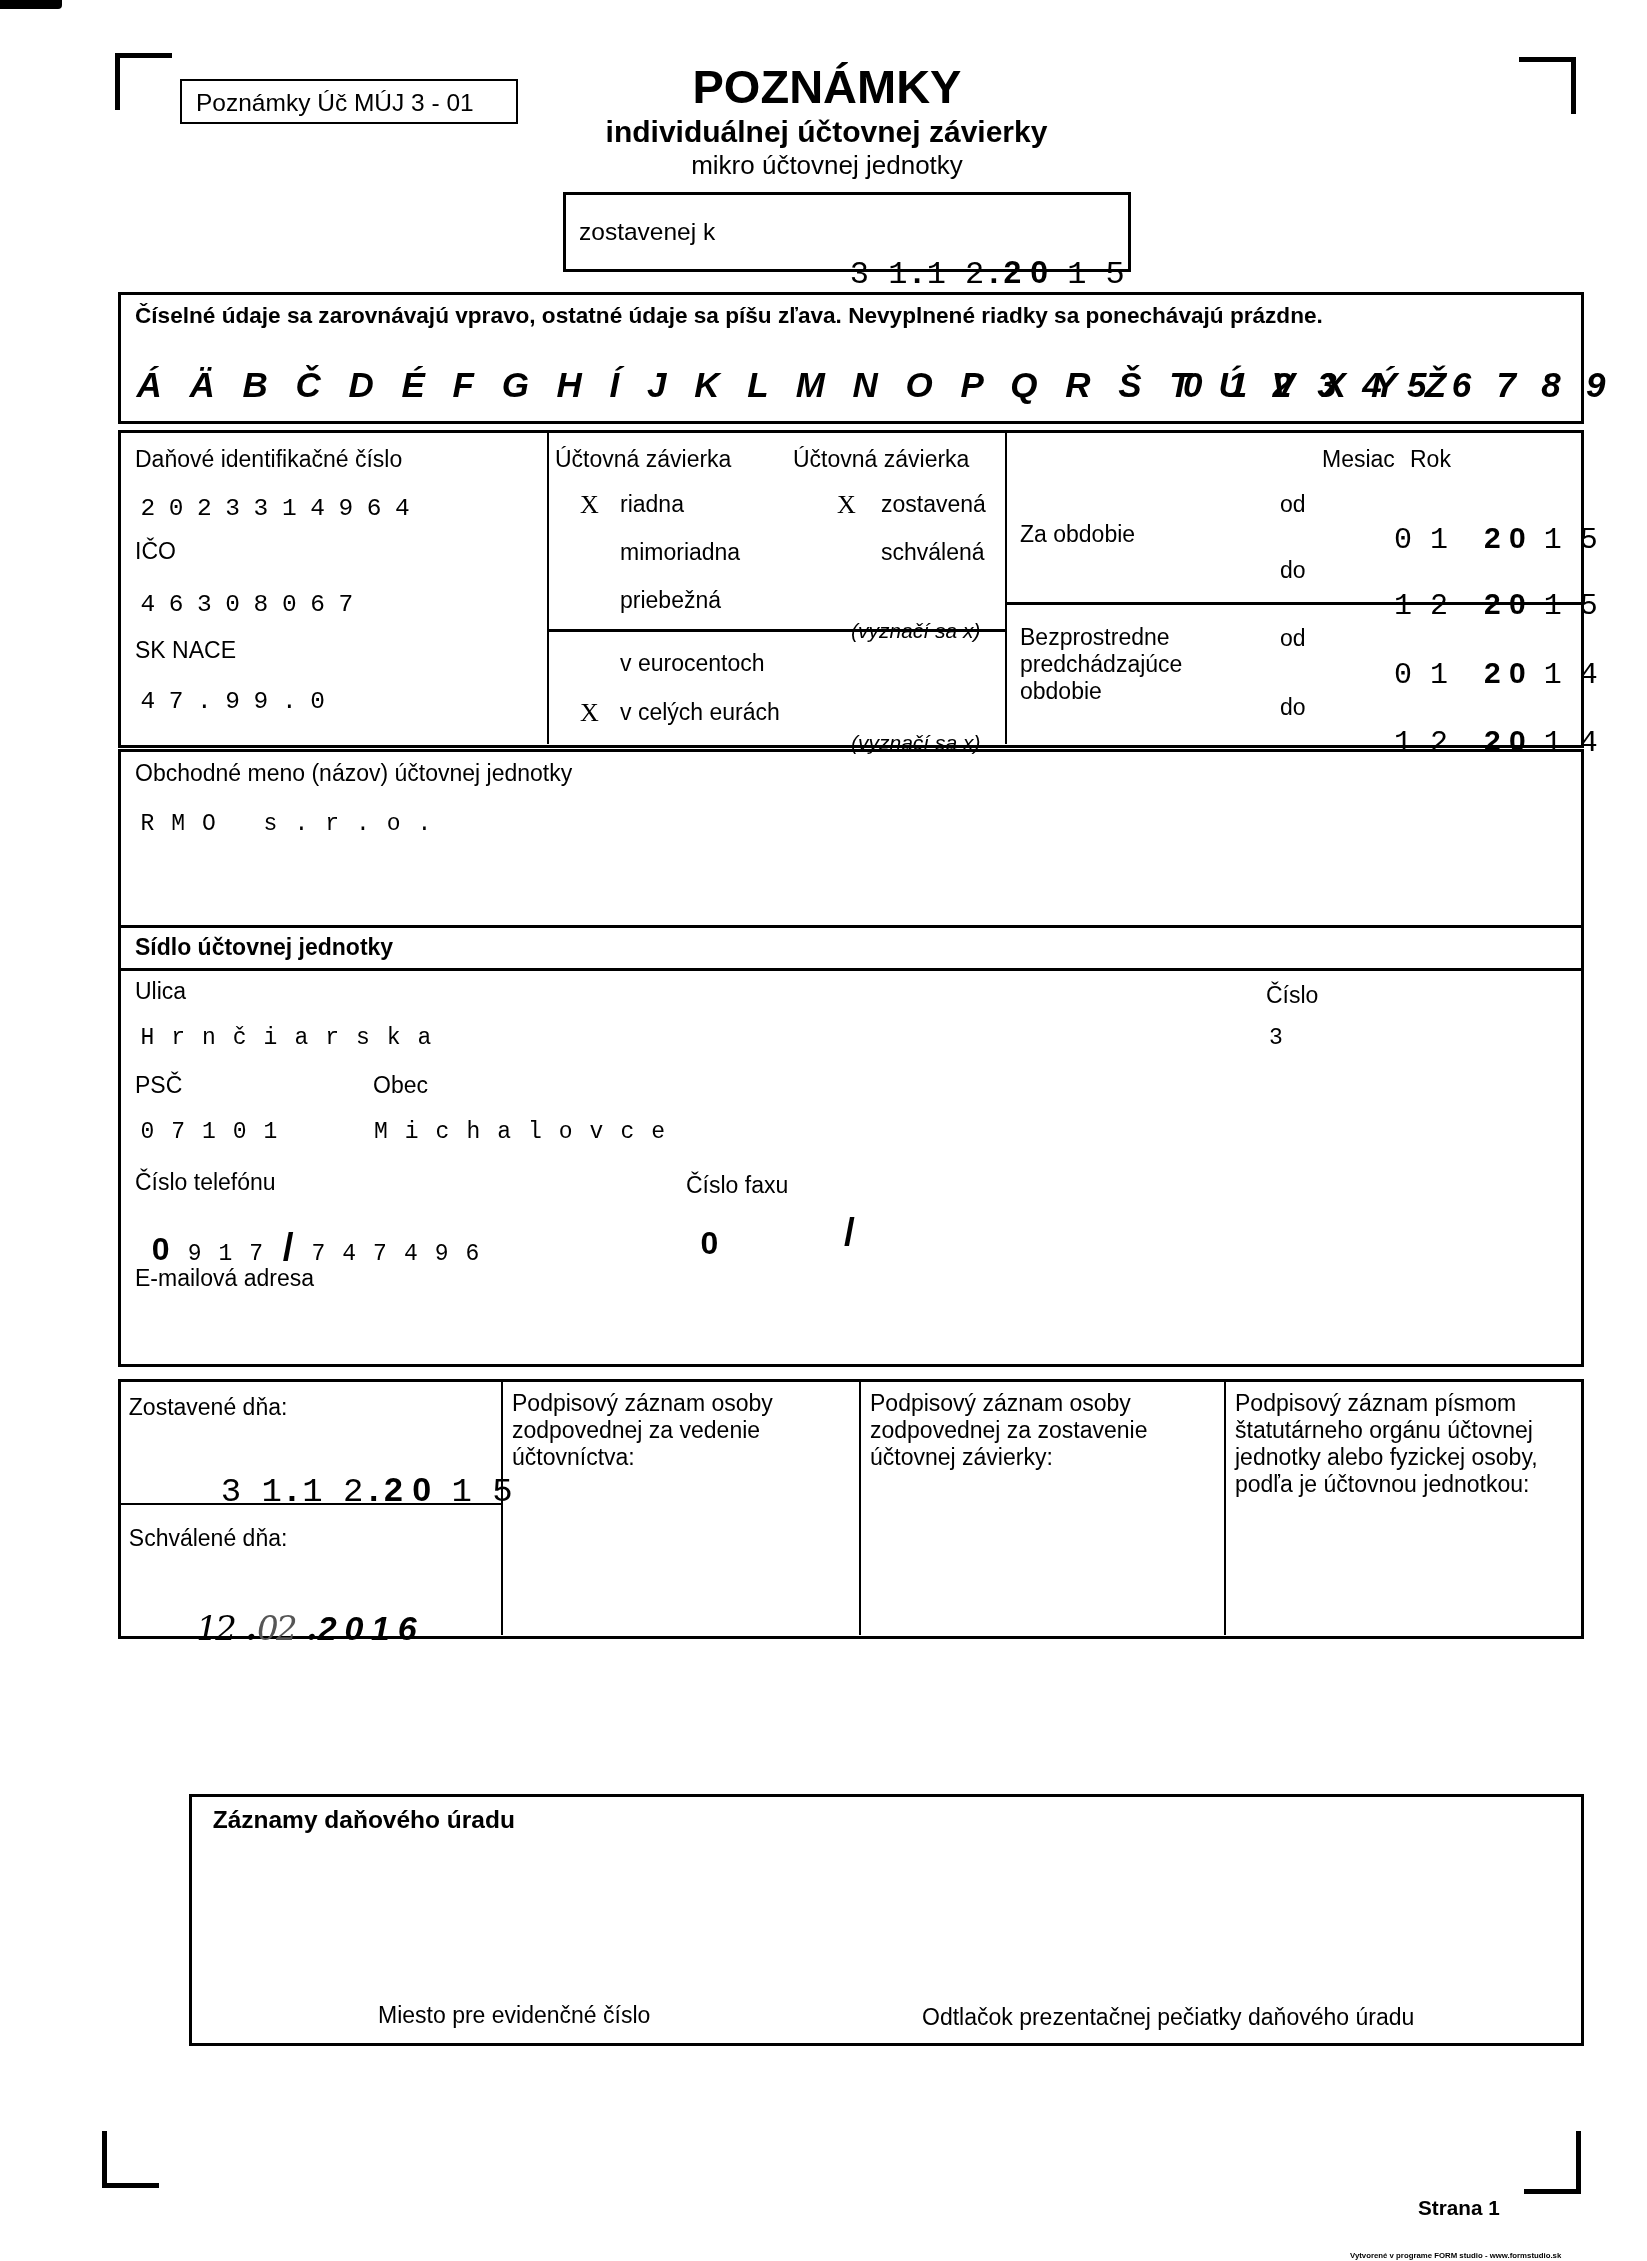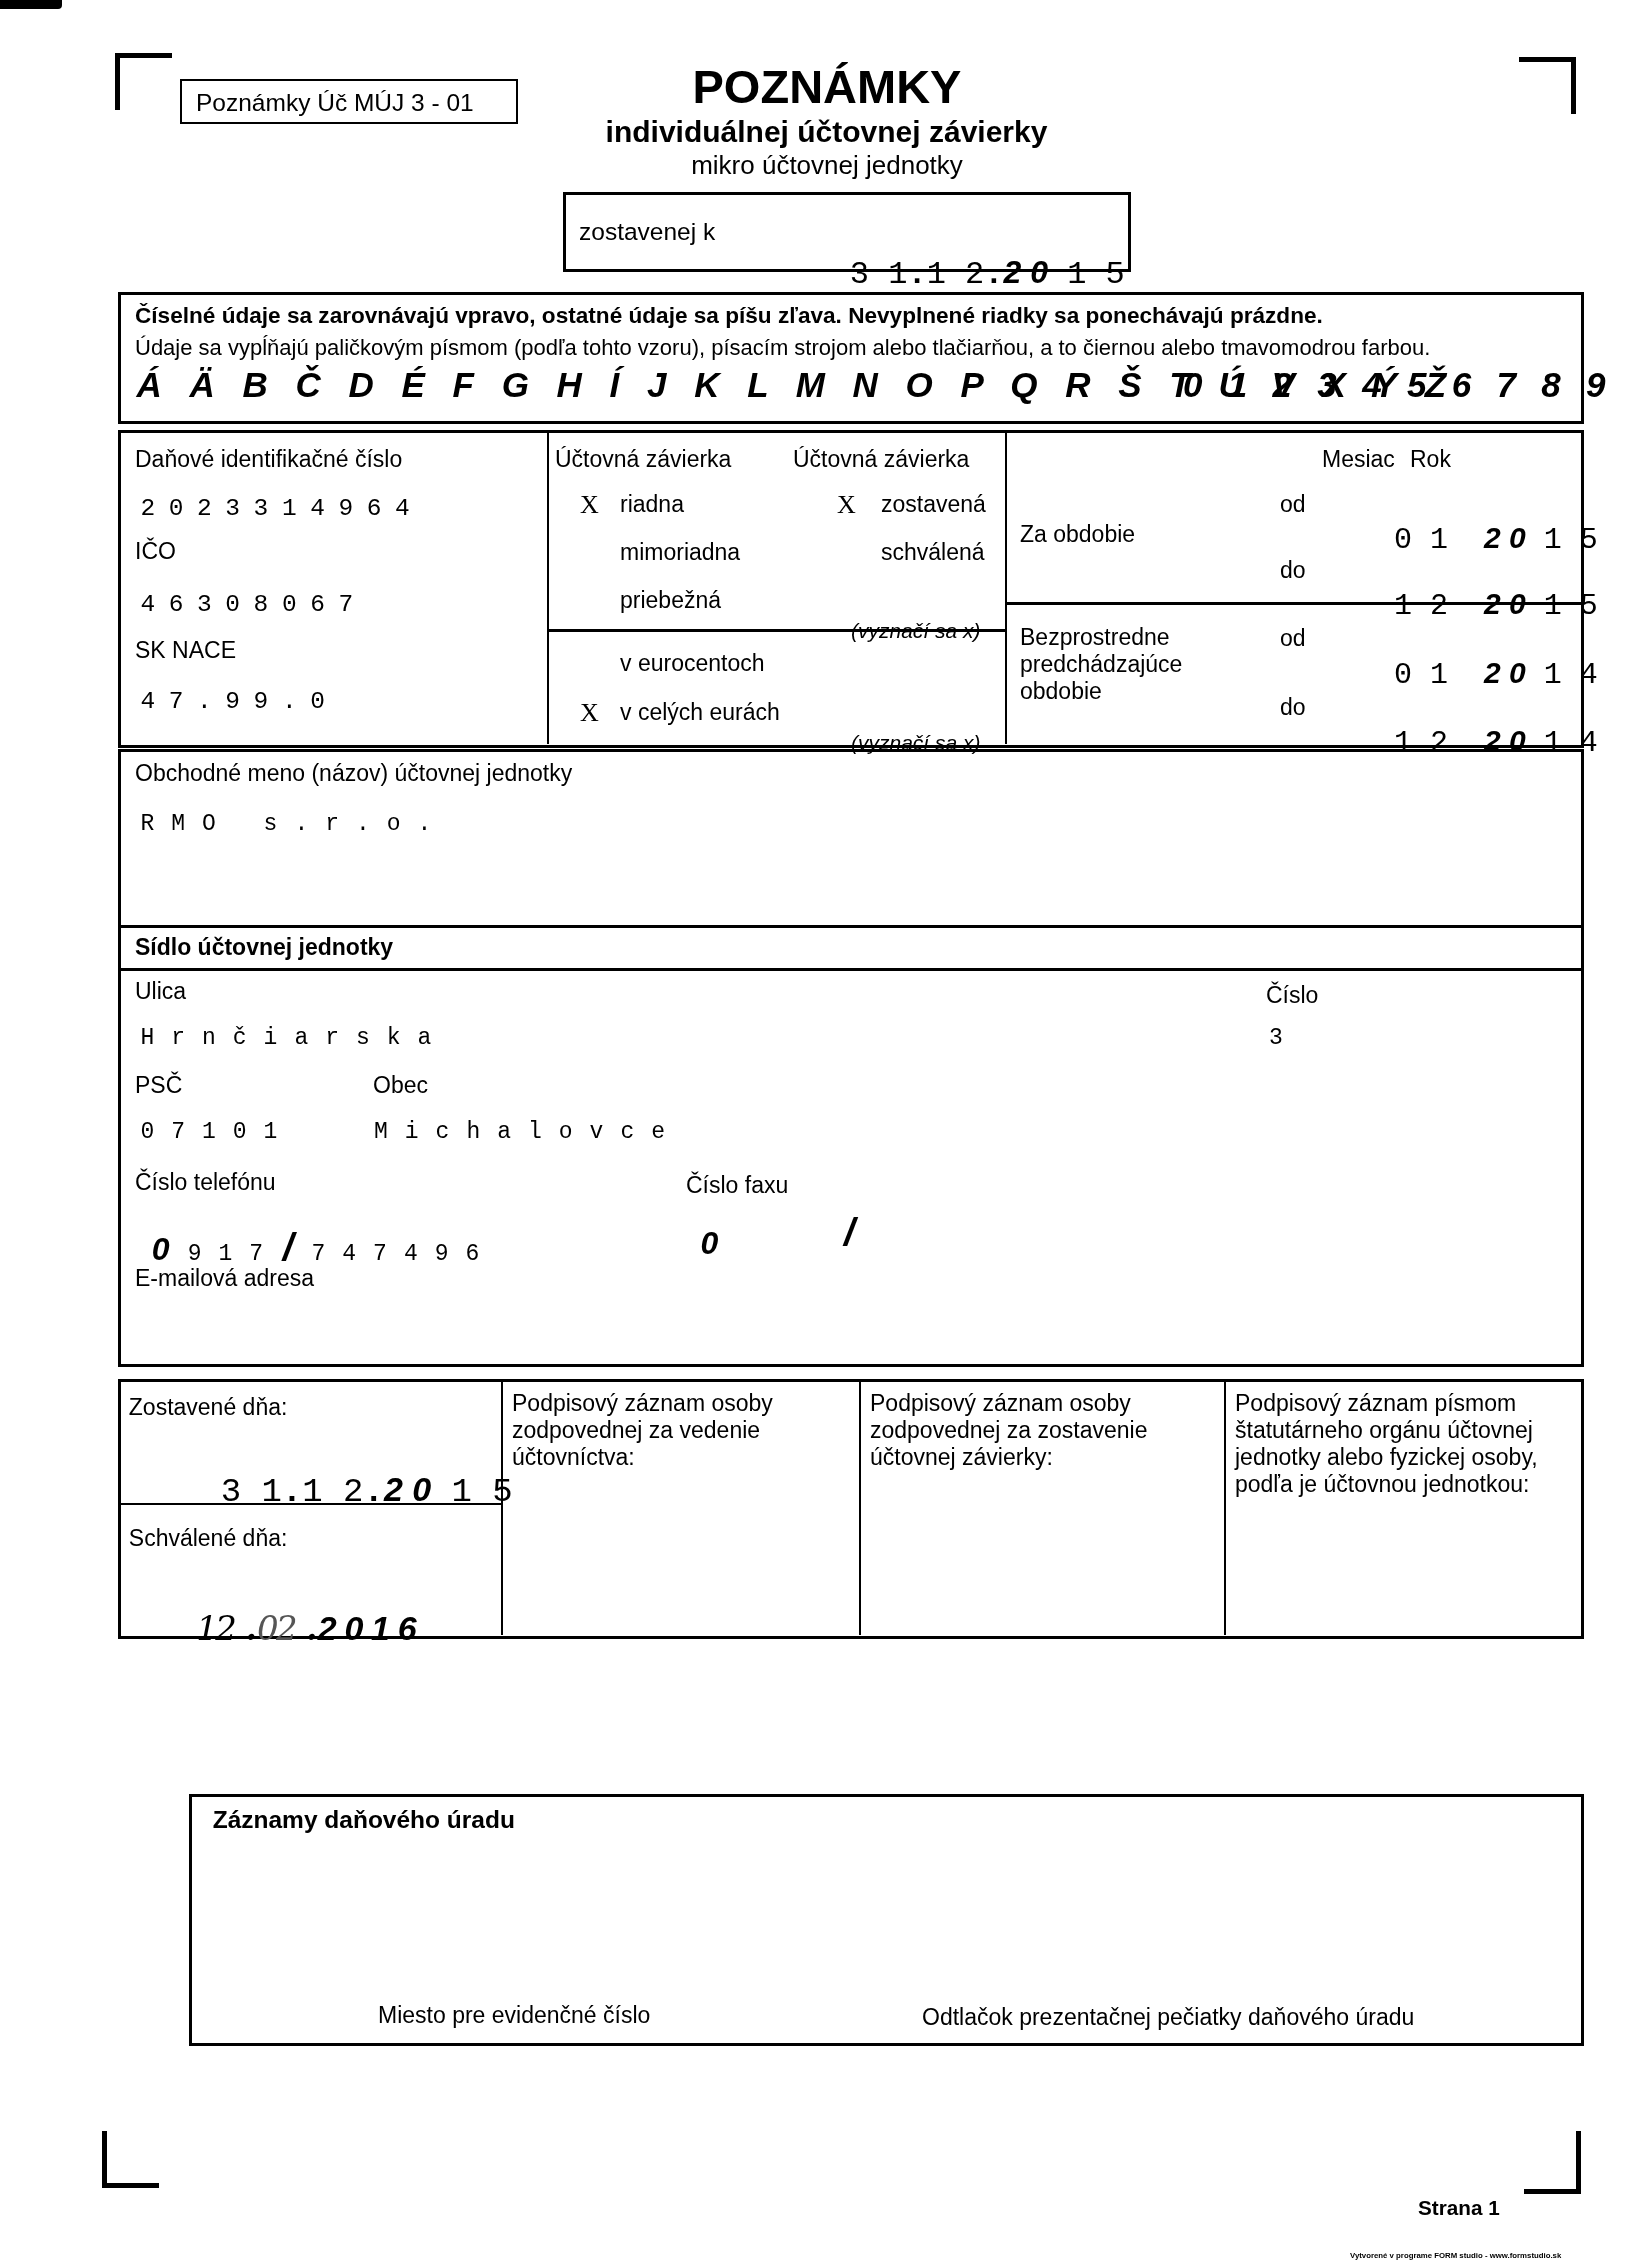--- a/index.html
+++ b/index.html
@@ -4,21 +4,21 @@
 <style>
   html, body { margin:0; padding:0; background:#ffffff; }
   body { width:1647px; height:2261px; position:relative; overflow:hidden; color:#000; font-family:"Liberation Sans", sans-serif; }
   .abs { position:absolute; }
   .box { position:absolute; border:3.2px solid #000; box-sizing:border-box; }
   .thin { position:absolute; background:#000; }
   .lbl { position:absolute; font-size:23px; white-space:nowrap; line-height:1.15; }
   .lbl-b { font-weight:bold; }
   .mono { position:absolute; font-family:"Liberation Mono", monospace; font-size:23px; white-space:pre; letter-spacing:17px; }
   .digits { position:absolute; font-family:"Liberation Mono", monospace; font-size:30px; white-space:pre; }
-  .hb { font-family:"Liberation Sans", sans-serif; font-weight:bold; font-style:italic; }
+  .hb { font-family:"Liberation Sans", sans-serif; font-weight:bold; }
   .xmark { position:absolute; font-family:"Liberation Serif", serif; font-size:26px; }
   .it { font-style:italic;margin-top:28px; }
   .bracket { position:absolute; border-color:#000; border-style:solid; }
 </style>
 </head>
 <body>
 
 <div class="abs" style="left:0;top:0;width:62px;height:9px;background:#000;border-bottom-right-radius:3.9px;"></div>
 
 <div class="bracket" style="left:115px;top:53px;width:52px;height:52px;border-width:5.8px 0 0 5.8px;"></div>
@@ -36,21 +36,20 @@
 
 <div class="box" style="left:563px;top:192px;width:568px;height:80px;">
   <div class="lbl" style="left:13px;top:23px;font-size:24.5px;">zostavenej k</div>
   <div class="digits" style="left:207px;top:22px;font-size:32px;">
     <span>3 1</span><span style="font-weight:bold;">.</span><span>1 2</span><span style="font-weight:bold;">.</span><span class="hb">2 0</span> <span>1 5</span>
   </div>
 </div>
 
 <div class="box" style="left:118px;top:292px;width:1466px;height:132px;">
   <div class="lbl lbl-b" style="left:14px;top:7.8px;font-size:22.6px;">Číselné údaje sa zarovnávajú vpravo, ostatné údaje sa píšu zľava. Nevyplnené riadky sa ponechávajú prázdne.</div>
-  <div class="lbl" style="left:14px;top:40px;font-size:22px;">Údaje sa vypĺňajú paličkovým písmom (podľa tohto vzoru), písacím strojom alebo tlačiarňou, a to čiernou alebo tmavomodrou farbou.</div>
   <div class="abs" style="left:15.5px;top:70px;font-size:35px;font-weight:bold;font-style:italic;letter-spacing:9px;white-space:pre;">Á Ä B Č D É F G H Í J K L M N O P Q R Š T Ú V X Ý Ž</div>
   <div class="abs" style="left:1062px;top:70px;font-size:35px;font-weight:bold;font-style:italic;letter-spacing:7.8px;white-space:pre;">0 1 2 3 4 5 6 7 8 9</div>
 </div>
 
 <div class="box" style="left:118px;top:430px;width:1466px;height:318px;">
 
   <div class="thin" style="left:426px;top:0;width:1.9px;height:311px;"></div>
   <div class="thin" style="left:884px;top:0;width:1.9px;height:311px;"></div>
   <div class="thin" style="left:426px;top:196px;width:459px;height:2.6px;"></div>
   <div class="thin" style="left:885px;top:169px;width:575px;height:2.6px;"></div>

